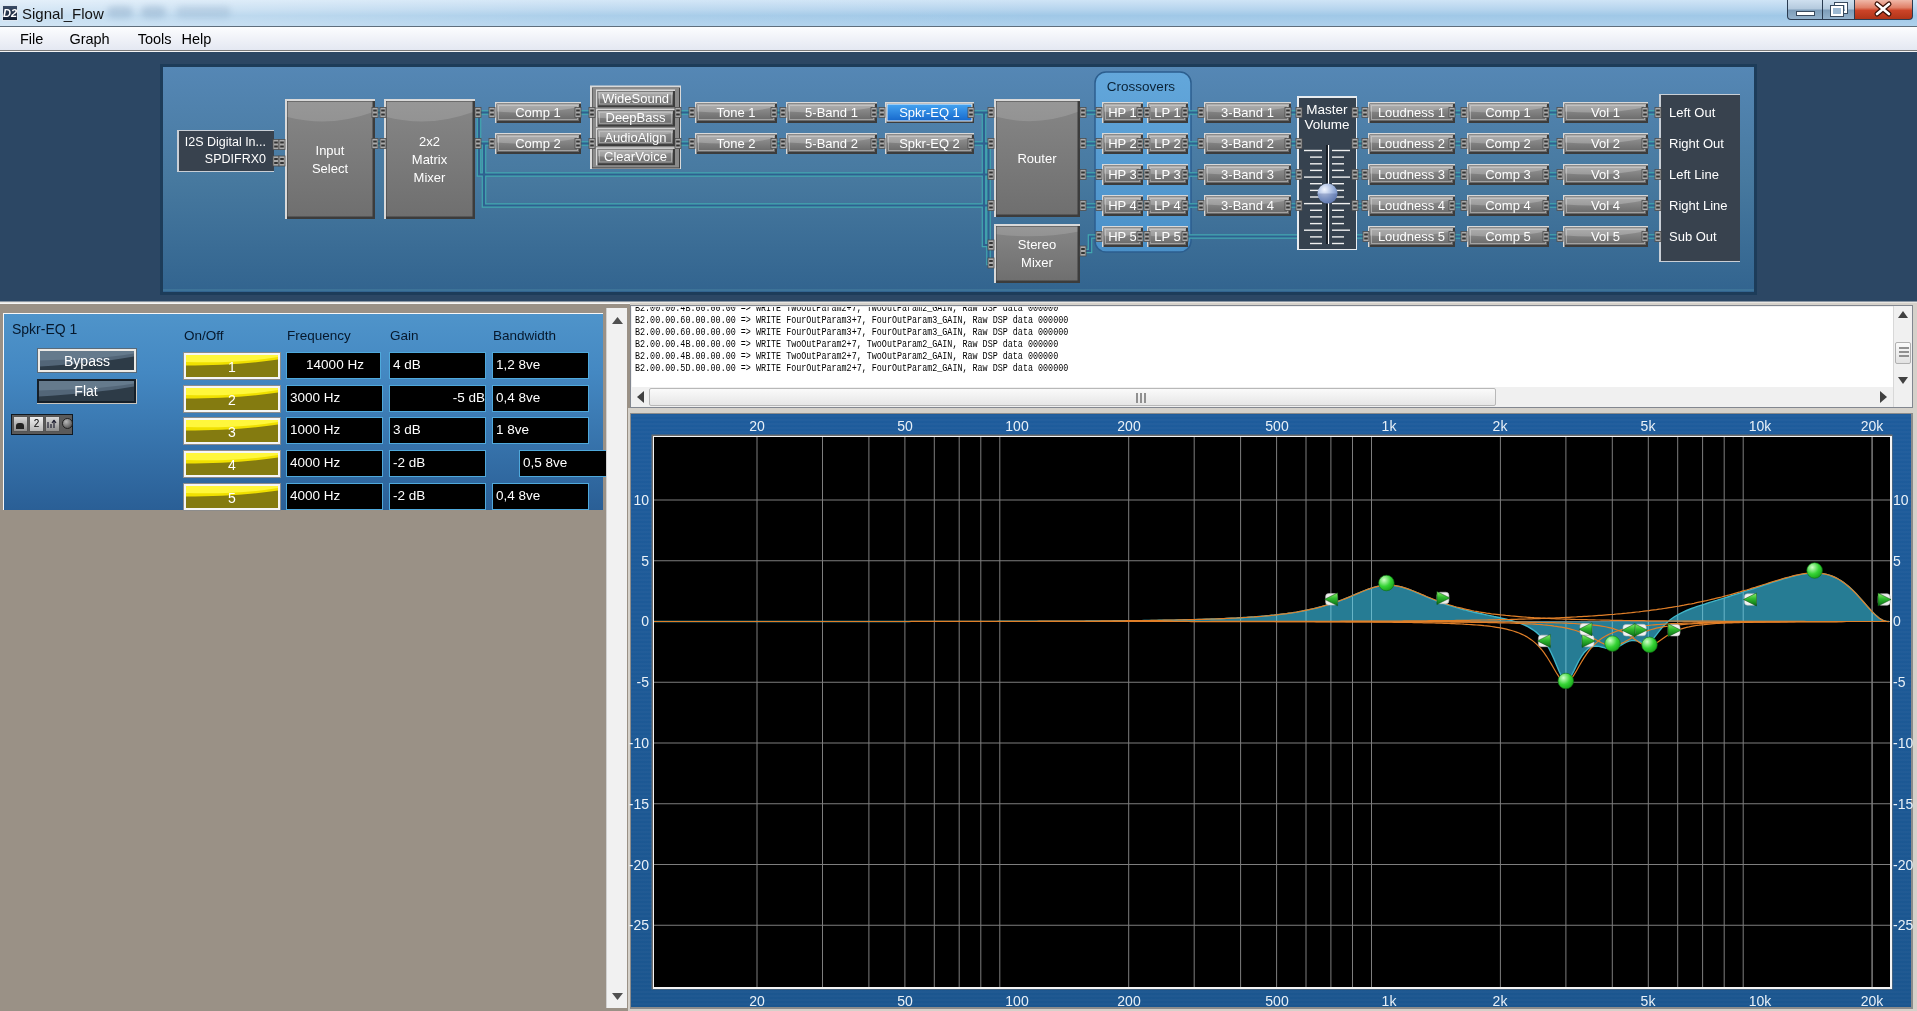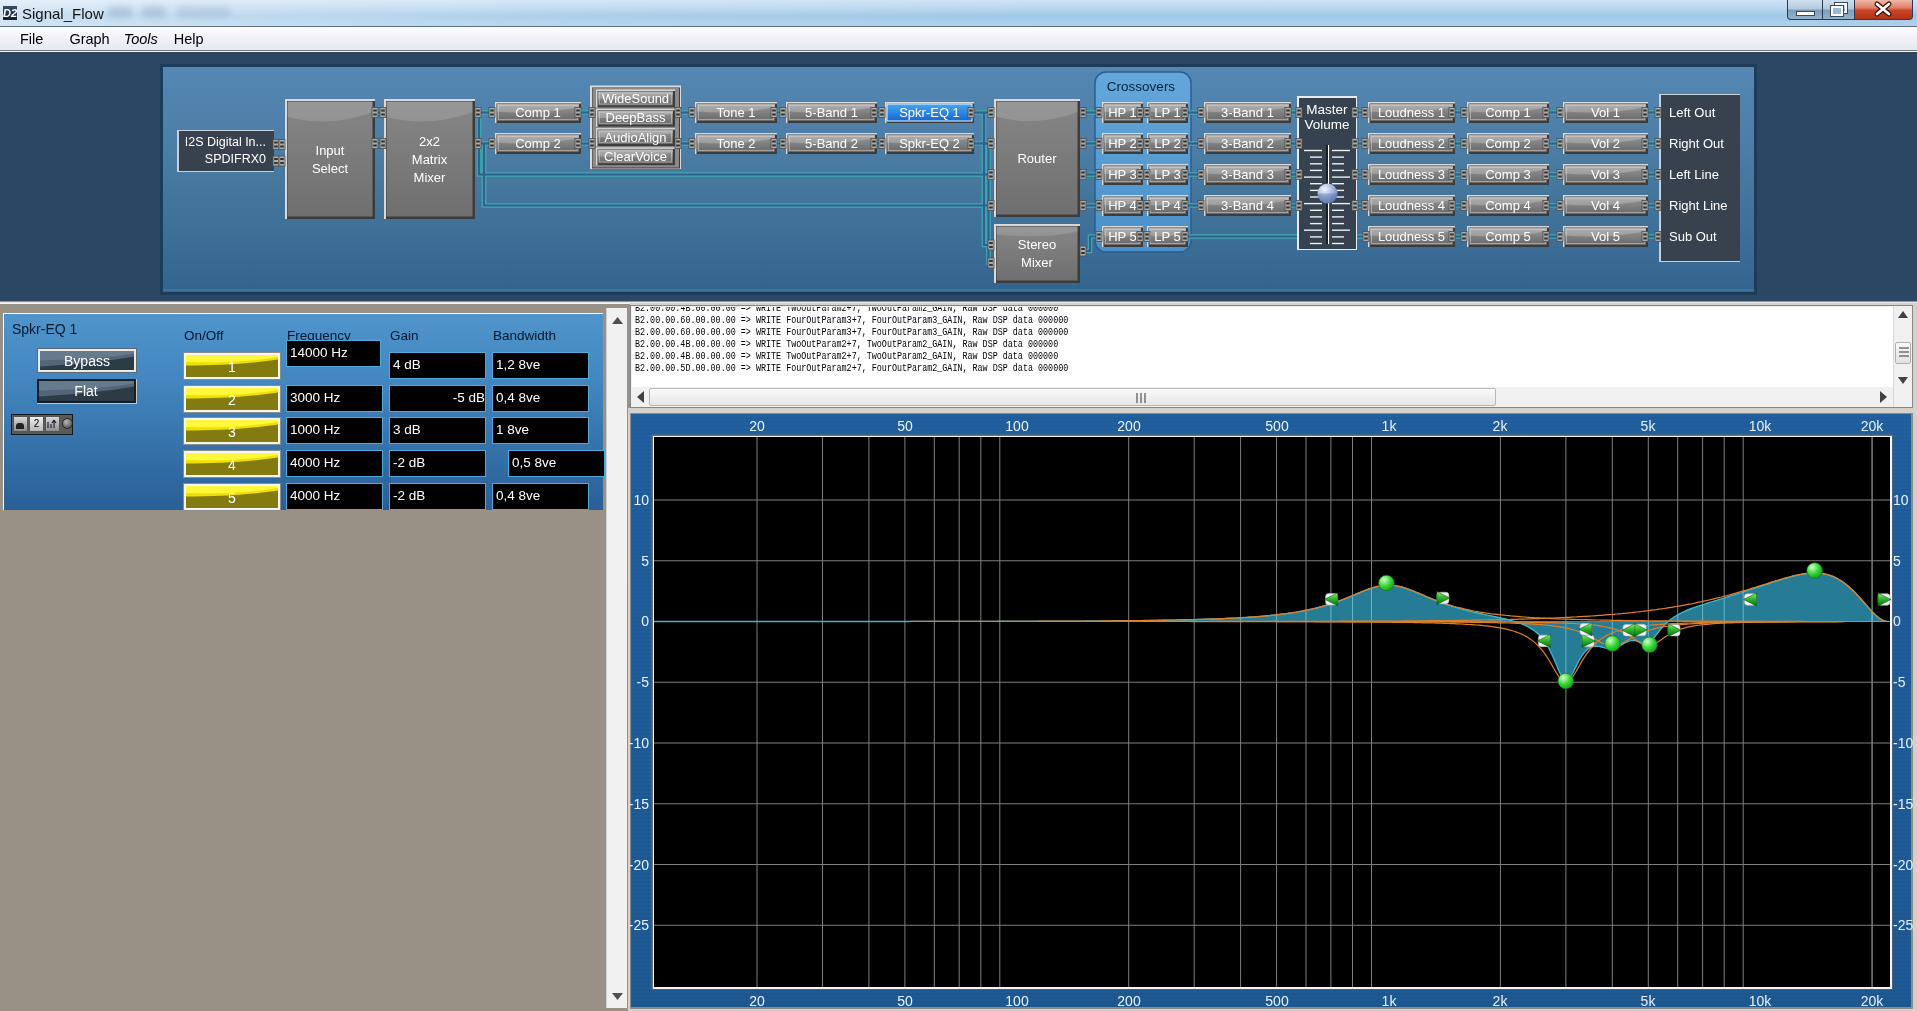--- a/index.html
+++ b/index.html
@@ -11,21 +11,21 @@
     </div>
     <div id="bmax" class="wbtn">
       <div style="position:absolute;left:12px;top:3px;width:12px;height:10px;border:2px solid #fff;box-shadow:0 0 0 1px #384a5e;box-sizing:border-box;"></div>
       <div style="position:absolute;left:8px;top:6px;width:12px;height:10px;border:2px solid #fff;box-shadow:0 0 0 1px #384a5e;background:#9db9d2;box-sizing:border-box;"></div>
     </div>
     <div id="bclose" class="wbtn"><svg width="57" height="19">
         <path d="M22,4 L34,14 M34,4 L22,14" stroke="#3a1006" stroke-width="5" stroke-linecap="round"></path>
         <path d="M22,4 L34,14 M34,4 L22,14" stroke="#fff" stroke-width="2.6" stroke-linecap="round"></path>
       </svg></div>
   </div>
-<div id="menu"><span style="margin-left:20px;">File</span><span style="margin-left:26px;">Graph</span><span style="margin-left:14px;font-style:italic;">Tools</span><span style="margin-left:16px;">Help</span></div>
+<div id="menu"><span style="margin-left:20px;">File</span><span style="margin-left:26px;">Graph</span><span style="margin-left:28px;">Tools</span><span style="margin-left:10px;">Help</span></div>
 <svg class="abs" style="left:0;top:51px;" width="1917" height="252" viewBox="0 51 1917 252">
     <defs>
       <linearGradient id="gpanel" x1="0" y1="0" x2="0" y2="1">
         <stop offset="0" stop-color="#5587b5"></stop>
         <stop offset="0.5" stop-color="#47799f"></stop>
         <stop offset="1" stop-color="#32648f"></stop>
       </linearGradient>
       <linearGradient id="gblk" x1="0" y1="0" x2="0" y2="1">
         <stop offset="0" stop-color="#989898"></stop>
         <stop offset="1" stop-color="#686868"></stop>
@@ -644,21 +644,21 @@
     <div class="abs" style="left:50px;top:3px;width:11px;height:11px;border-radius:6px;background:radial-gradient(circle at 35% 30%,#b8b8b8,#3c3c3c);border:1px solid #222;box-sizing:border-box;"></div>
   </div>
 <svg class="abs" style="left:183px;top:352px;" width="98" height="28">
     <rect x="0" y="0" width="98" height="28" fill="#8c8c8c"></rect>
     <rect x="1" y="1" width="96" height="26" fill="#f5f5f5"></rect>
     <rect x="3" y="3" width="92" height="22" fill="#847b10"></rect>
     <path d="M3,3 h92 v4.5 c-25,4 -60,6 -92,6 z" fill="#f0e000"></path>
     <path d="M3,3 h92 v2 c-30,5 -62,6 -92,5 z" fill="#fff73c"></path>
     <text x="49" y="20" text-anchor="middle" font-size="14" fill="#fff" font-family="Liberation Sans,sans-serif">1</text>
   </svg>
-<div class="field" style="left:286px;top:340px;width:95px;">14000 Hz</div>
+<div class="field" style="left:286px;top:352px;width:95px;text-align:center;">14000 Hz</div>
 <div class="field" style="left:389px;top:352px;width:97px;">4 dB</div>
 <div class="field" style="left:492px;top:352px;width:97px;">1,2 8ve</div>
 <svg class="abs" style="left:183px;top:385px;" width="98" height="28">
     <rect x="0" y="0" width="98" height="28" fill="#8c8c8c"></rect>
     <rect x="1" y="1" width="96" height="26" fill="#f5f5f5"></rect>
     <rect x="3" y="3" width="92" height="22" fill="#847b10"></rect>
     <path d="M3,3 h92 v4.5 c-25,4 -60,6 -92,6 z" fill="#f0e000"></path>
     <path d="M3,3 h92 v2 c-30,5 -62,6 -92,5 z" fill="#fff73c"></path>
     <text x="49" y="20" text-anchor="middle" font-size="14" fill="#fff" font-family="Liberation Sans,sans-serif">2</text>
   </svg>
@@ -679,21 +679,21 @@
 <svg class="abs" style="left:183px;top:450px;" width="98" height="28">
     <rect x="0" y="0" width="98" height="28" fill="#8c8c8c"></rect>
     <rect x="1" y="1" width="96" height="26" fill="#f5f5f5"></rect>
     <rect x="3" y="3" width="92" height="22" fill="#847b10"></rect>
     <path d="M3,3 h92 v4.5 c-25,4 -60,6 -92,6 z" fill="#f0e000"></path>
     <path d="M3,3 h92 v2 c-30,5 -62,6 -92,5 z" fill="#fff73c"></path>
     <text x="49" y="20" text-anchor="middle" font-size="14" fill="#fff" font-family="Liberation Sans,sans-serif">4</text>
   </svg>
 <div class="field" style="left:286px;top:450px;width:97px;">4000 Hz</div>
 <div class="field" style="left:389px;top:450px;width:97px;">-2 dB</div>
-<div class="field" style="left:508px;top:450px;width:97px;">0,5 8ve</div>
+<div class="field" style="left:519px;top:450px;width:97px;">0,5 8ve</div>
 <svg class="abs" style="left:183px;top:483px;" width="98" height="28">
     <rect x="0" y="0" width="98" height="28" fill="#8c8c8c"></rect>
     <rect x="1" y="1" width="96" height="26" fill="#f5f5f5"></rect>
     <rect x="3" y="3" width="92" height="22" fill="#847b10"></rect>
     <path d="M3,3 h92 v4.5 c-25,4 -60,6 -92,6 z" fill="#f0e000"></path>
     <path d="M3,3 h92 v2 c-30,5 -62,6 -92,5 z" fill="#fff73c"></path>
     <text x="49" y="20" text-anchor="middle" font-size="14" fill="#fff" font-family="Liberation Sans,sans-serif">5</text>
   </svg>
 <div class="field" style="left:286px;top:483px;width:97px;">4000 Hz</div>
 <div class="field" style="left:389px;top:483px;width:97px;">-2 dB</div>

